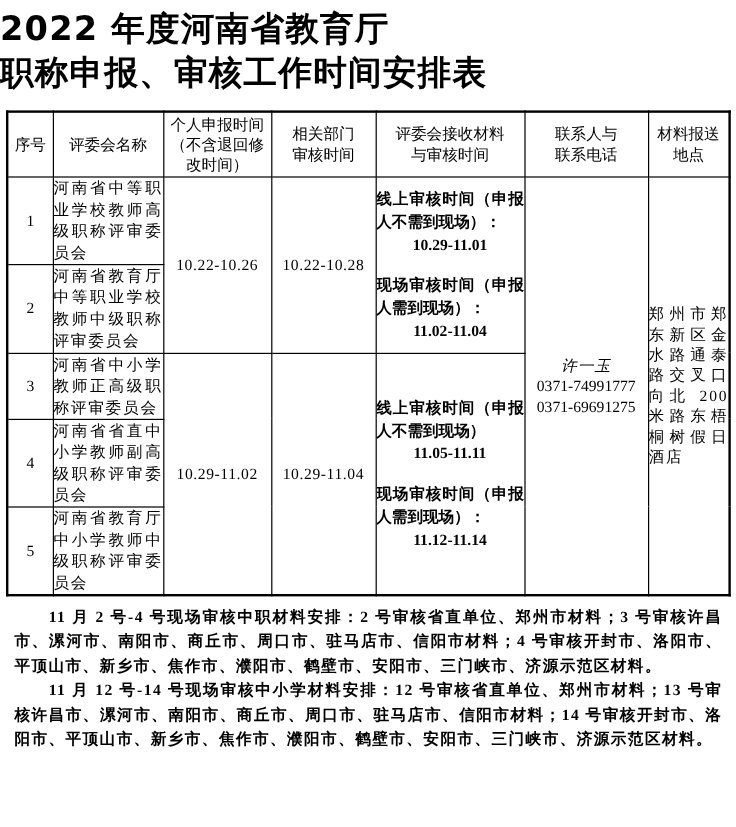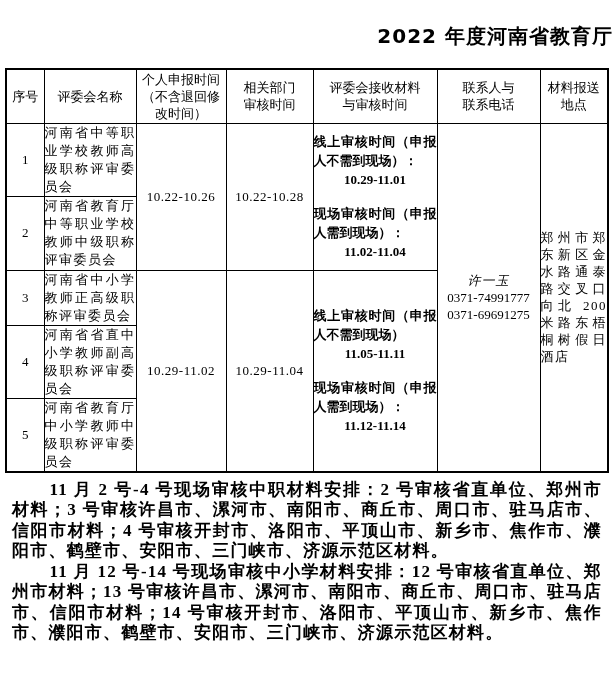--- a/index.html
+++ b/index.html
@@ -2,26 +2,26 @@
 <html><head>
 <meta charset="utf-8">
 <style>
   html,body{margin:0;padding:0;background:#fff;}
   body{
     width:613px;height:689px;
     font-family:"Liberation Serif","DejaVu Serif",serif;
     color:#000;overflow:hidden;
   }
   .doc-title{
-    text-align:right;
+    text-align:left;
     font-family:"DejaVu Sans","Liberation Sans",sans-serif;
     font-weight:bold;
-    font-size:20px;
+    font-size:28px;
     line-height:37px;
-    padding-top:18px;
+    padding-top:5px;
     letter-spacing:1px;
   }
   table.schedule{
     border-collapse:collapse;
     table-layout:fixed;
     width:602px;
     margin:13px 0 0 5px;
     border:2px solid #000;
   }
   table.schedule th, table.schedule td{
@@ -60,32 +60,33 @@
   td.addr{
     text-align:justify;
     text-justify:inter-character;
     padding:0 6px;
     line-height:17px;
     letter-spacing:1.5px;
   }
   .notes{
     margin:7px 11px 0 12px;
     font-weight:bold;
-    font-size:17px;
+    font-size:13px;
     line-height:20.5px;
     letter-spacing:1.2px;
     text-align:justify;
   }
   .notes p{margin:0;text-indent:2.2em;}
 </style>
 </head>
 <body>
 
 <div class="doc-title">
   <div>2022 年度河南省教育厅</div>
+  <div>职称申报、审核工作时间安排表</div>
 </div>
 
 <table class="schedule">
   <colgroup>
     <col style="width:38px">
       <col style="width:92px">
       <col style="width:90px">
     <col style="width:87px">
       <col style="width:124px">
       <col style="width:103px">

